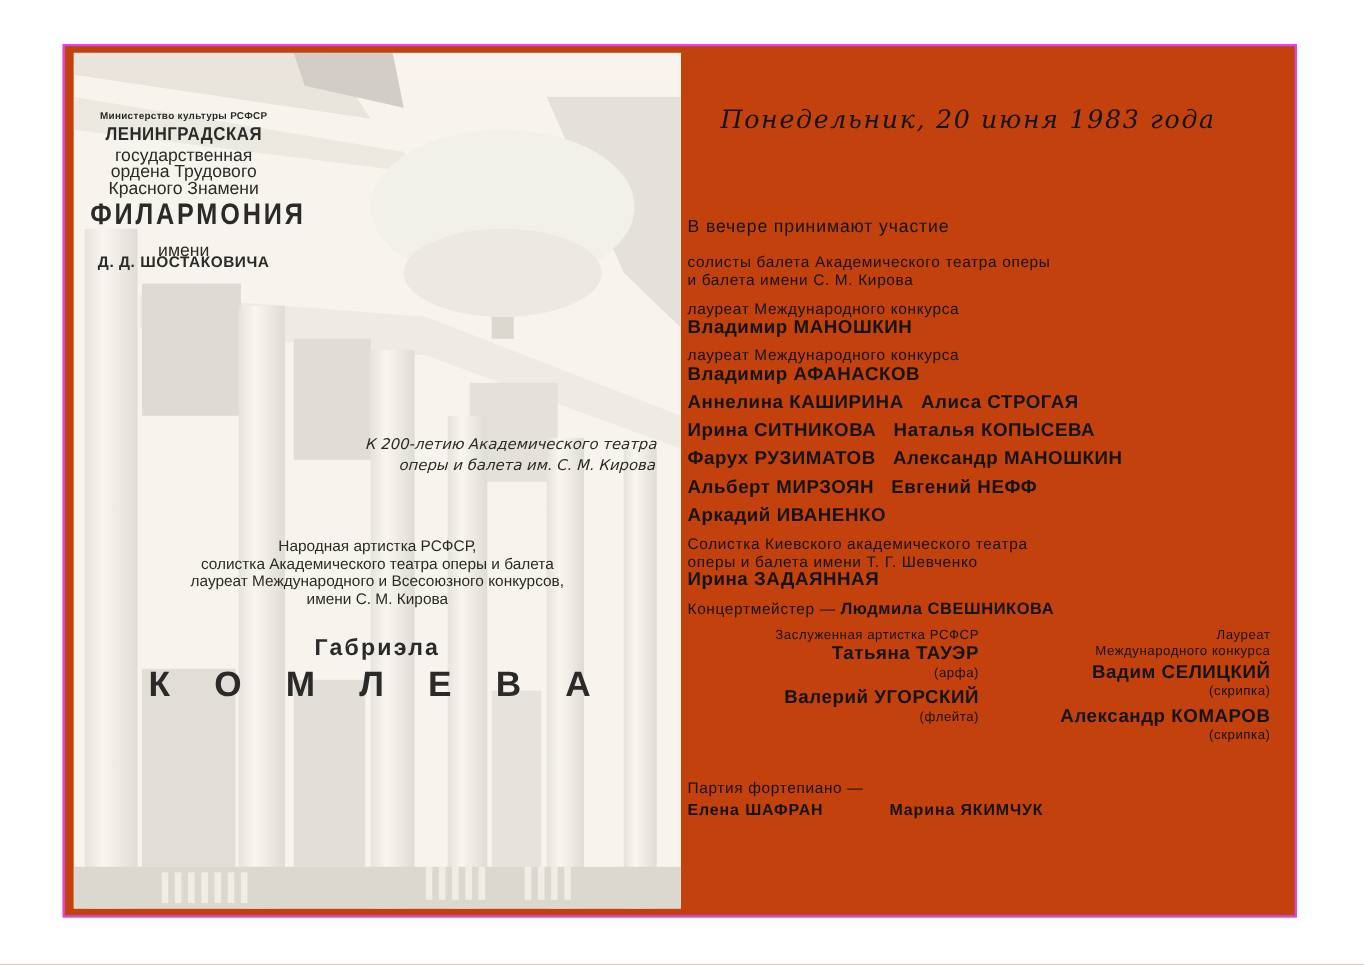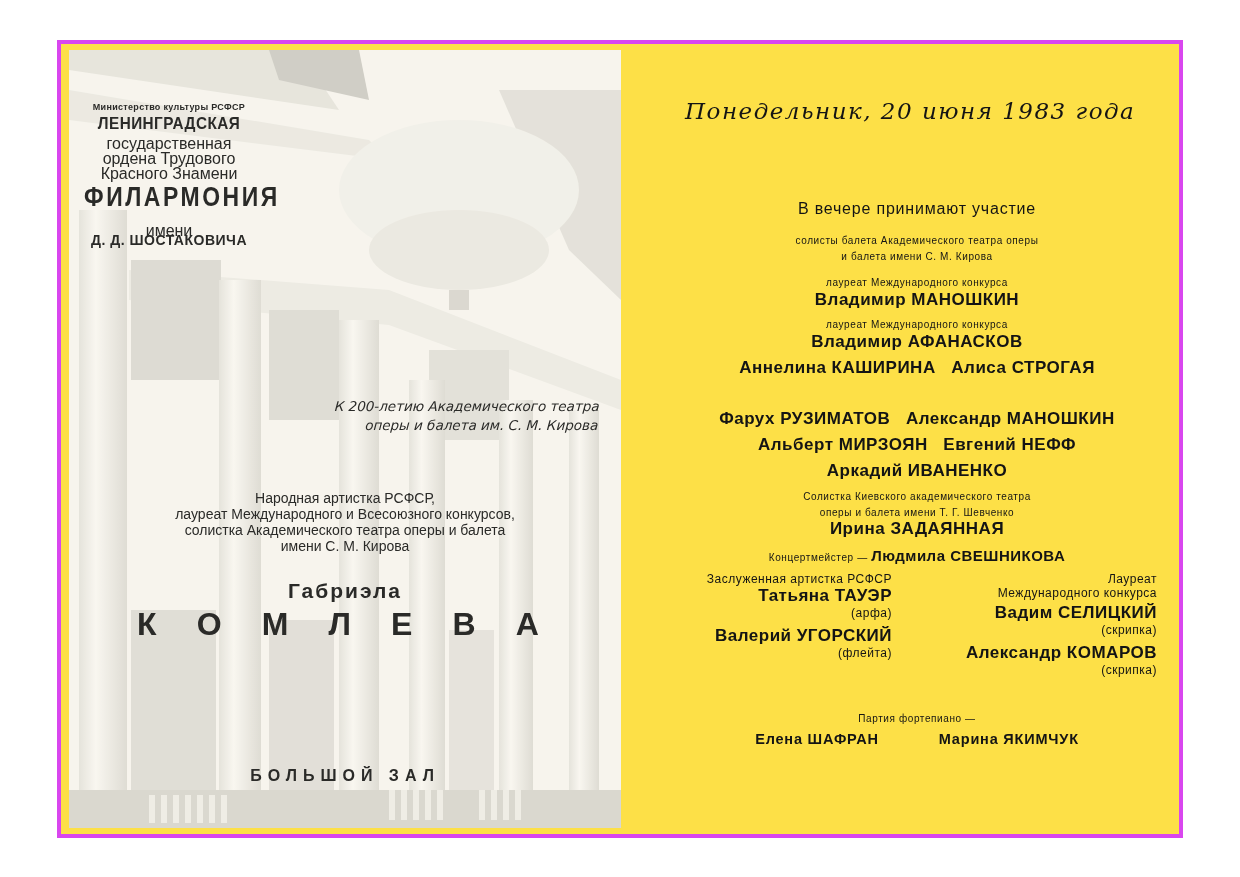--- a/index.html
+++ b/index.html
@@ -2,21 +2,21 @@
 <html><head>
 <meta charset="utf-8">
 <style>
   html, body { margin: 0; padding: 0; }
   body {
     width: 1240px; height: 877px; background: #ffffff; position: relative;
     overflow: hidden; font-family: "Liberation Sans", "DejaVu Sans", sans-serif; color: #141414;
   }
   .frame {
     position: absolute; left: 57px; top: 40px; width: 1118px; height: 790px;
-    border: 4px solid #d946ef; background: #fde047; box-sizing: content-box;
+    border: 2px solid #d946ef; background: #c2410c; box-sizing: content-box;
   }
   
   .cover {
     position: absolute; left: 8px; top: 6px; width: 552px; height: 778px;
     background: #f5f2e8; overflow: hidden;
   }
   .photo { position: absolute; inset: 0; }
   .cover .txt { position: absolute; left: 0; right: 0; text-align: center; color: #2a2a28; }
   .c-ministry { top: 52px; width: 200px; left: 0 !important; right: auto !important; font-size: 9px; font-weight: bold; letter-spacing: 0.3px; }
   .c-city { top: 64px; width: 200px; left: 0 !important; right: auto !important; font-size: 17px; font-weight: bold; letter-spacing: 0.5px; transform: scaleX(0.9); }
@@ -26,23 +26,23 @@
   .c-shost { top: 182px; width: 200px; left: 0 !important; right: auto !important; font-size: 14px; font-weight: bold; letter-spacing: 0.5px; }
   .c-anniv { top: 347px; left: 180px !important; right: 22px !important; font-size: 13.5px; font-style: italic; line-height: 19px; text-align: right !important; font-family: "DejaVu Sans", sans-serif; transform: skewX(-4deg); }
   .c-title { top: 410px; font-size: 33px; letter-spacing: 1px; font-weight: normal; color: #2b2b2b; }
   .c-titles { top: 440px; font-size: 14px; line-height: 16px; color: #333; }
   .c-first { top: 529px; font-size: 21px; font-weight: bold; letter-spacing: 2px; }
   .c-last { top: 556px; font-size: 32px; font-weight: bold; display: flex !important; justify-content: space-between; padding: 0 82px 0 68px; }
   .c-hall { top: 717px; font-size: 16px; font-weight: bold; letter-spacing: 6px; }
   .c-season { top: 737px; font-size: 13px; font-family: "Liberation Serif", serif; }
   
   .program { position: absolute; left: 566px; top: 0; width: 552px; height: 790px; }
-  .program .ln { position: absolute; left: 0; right: 0; text-align: center; white-space: nowrap; margin-left: 28px; }
+  .program .ln { position: absolute; left: 0; right: 0; text-align: left; white-space: nowrap; }
   .date { top: 54px; font-family: "DejaVu Serif", serif; font-style: italic; font-size: 23px; letter-spacing: 1.5px; left: 30px !important; right: auto !important; }
-  .sm { font-size: 10px; letter-spacing: 0.6px; line-height: 17px; }
+  .sm { font-size: 14px; letter-spacing: 0.6px; line-height: 17px; }
   .md { font-size: 16px; letter-spacing: 0.8px; }
   .bd { font-size: 17px; font-weight: bold; letter-spacing: 0.5px; }
   .xs { font-size: 12px; letter-spacing: 0.5px; }
   .col { position: absolute; text-align: right; }
 </style>
 </head>
 <body>
 
 <div class="frame">
 
@@ -117,50 +117,50 @@
     <div class="txt c-named">имени</div>
     <div class="txt c-shost">Д. Д. ШОСТАКОВИЧА</div>
 
     <div class="txt c-anniv">
       <div>К 200-летию Академического театра</div>
       <div>оперы и балета им. С. М. Кирова</div>
     </div>
 
     <div class="txt c-titles">
       <div>Народная артистка РСФСР,</div>
+      <div>солистка Академического театра оперы и балета</div>
       <div>лауреат Международного и Всесоюзного конкурсов,</div>
-      <div>солистка Академического театра оперы и балета</div>
       <div>имени С. М. Кирова</div>
     </div>
     <div class="txt c-first">Габриэла</div>
     <div class="txt c-last">
       <span>К</span>
       <span>О</span>
       <span>М</span>
       <span>Л</span>
       <span>Е</span>
       <span>В</span>
       <span>А</span>
     </div>
-    <div class="txt c-hall">БОЛЬШОЙ ЗАЛ</div>
   </div>
 
   <div class="program">
     <div class="ln date">Понедельник, 20 июня 1983 года</div>
 
     <div class="ln md" style="top:156px;">В вечере принимают участие</div>
     <div class="ln sm" style="top:188px;">солисты балета Академического театра оперы</div>
     <div class="ln sm" style="top:204px;">и балета имени С. М. Кирова</div>
 
     <div class="ln sm" style="top:230px;">лауреат Международного конкурса</div>
     <div class="ln bd" style="top:246px;">Владимир МАНОШКИН</div>
     <div class="ln sm" style="top:272px;">лауреат Международного конкурса</div>
     <div class="ln bd" style="top:288px;">Владимир АФАНАСКОВ</div>
 
     <div class="ln bd" style="top:314px; white-space:pre;">Аннелина КАШИРИНА   Алиса СТРОГАЯ</div>
+    <div class="ln bd" style="top:339px; white-space:pre;">Ирина СИТНИКОВА   Наталья КОПЫСЕВА</div>
     <div class="ln bd" style="top:365px; white-space:pre;">Фарух РУЗИМАТОВ   Александр МАНОШКИН</div>
     <div class="ln bd" style="top:391px; white-space:pre;">Альберт МИРЗОЯН   Евгений НЕФФ</div>
     <div class="ln bd" style="top:417px; white-space:pre;">Аркадий ИВАНЕНКО</div>
 
     <div class="ln sm" style="top:444px;">Солистка Киевского академического театра</div>
     <div class="ln sm" style="top:460px;">оперы и балета имени Т. Г. Шевченко</div>
     <div class="ln bd" style="top:475px;">Ирина ЗАДАЯННАЯ</div>
 
     <div class="ln" style="top:503px;">
       <span class="sm">Концертмейстер — </span><span style="font-size:15px;font-weight:bold;letter-spacing:0.5px;">Людмила СВЕШНИКОВА</span>

